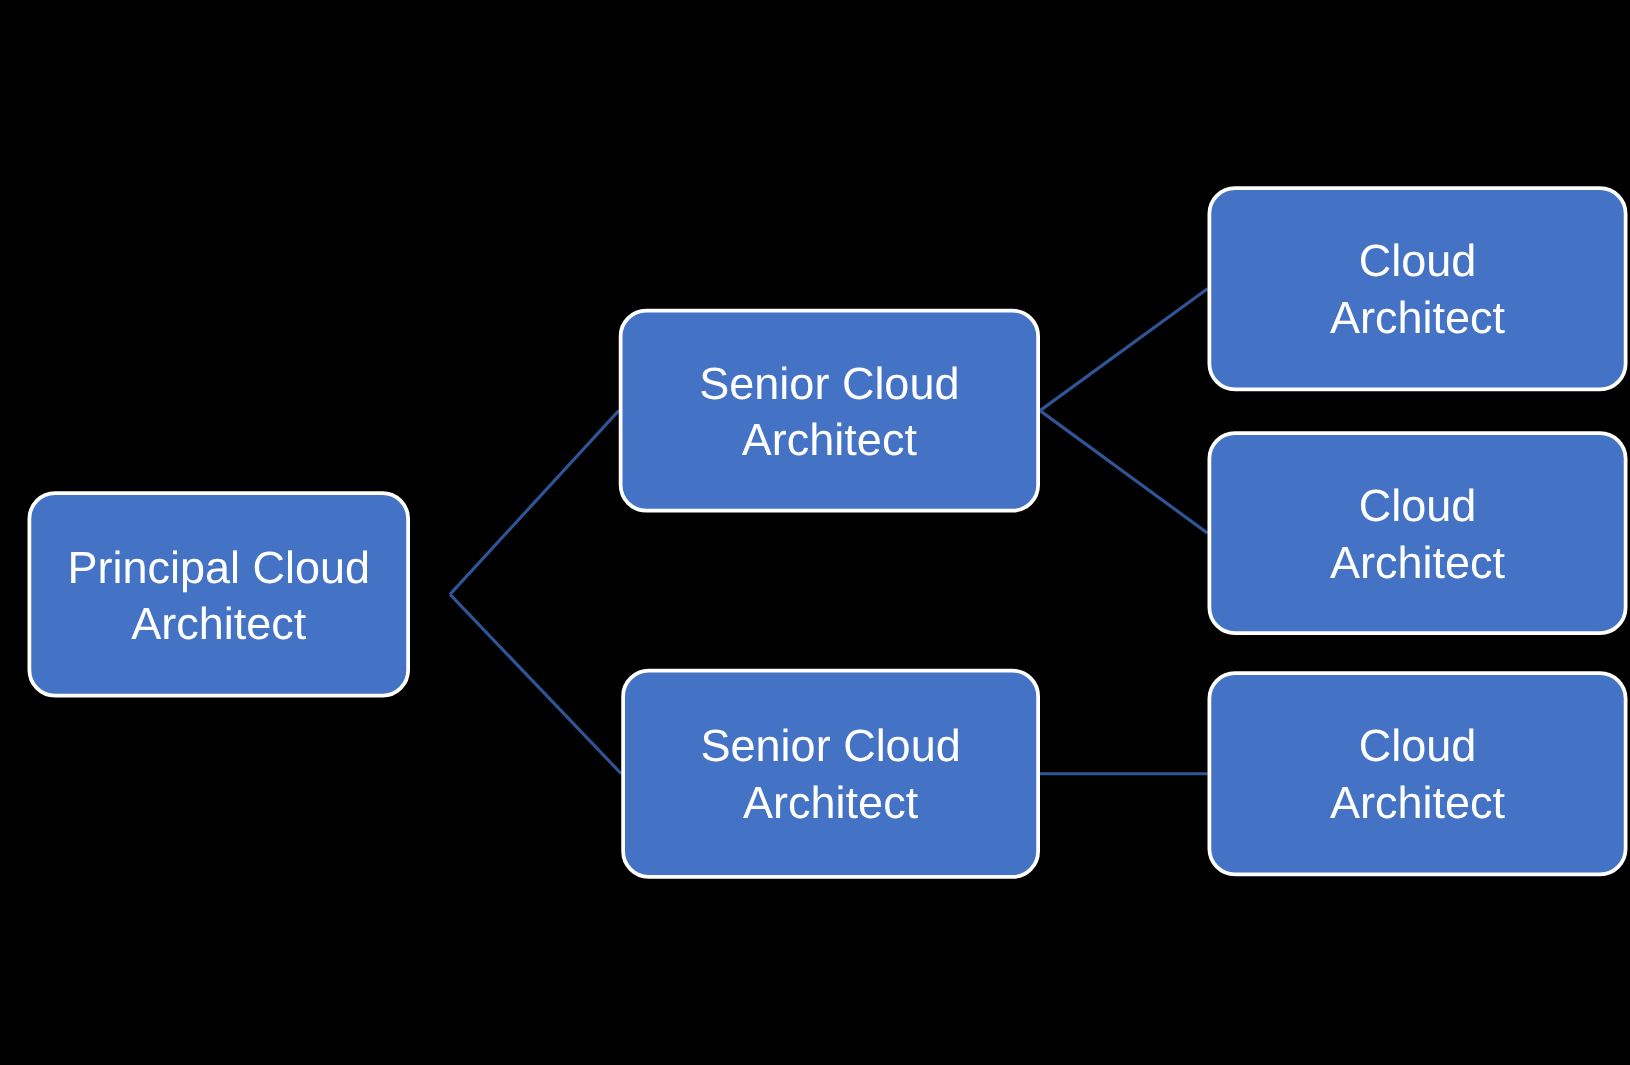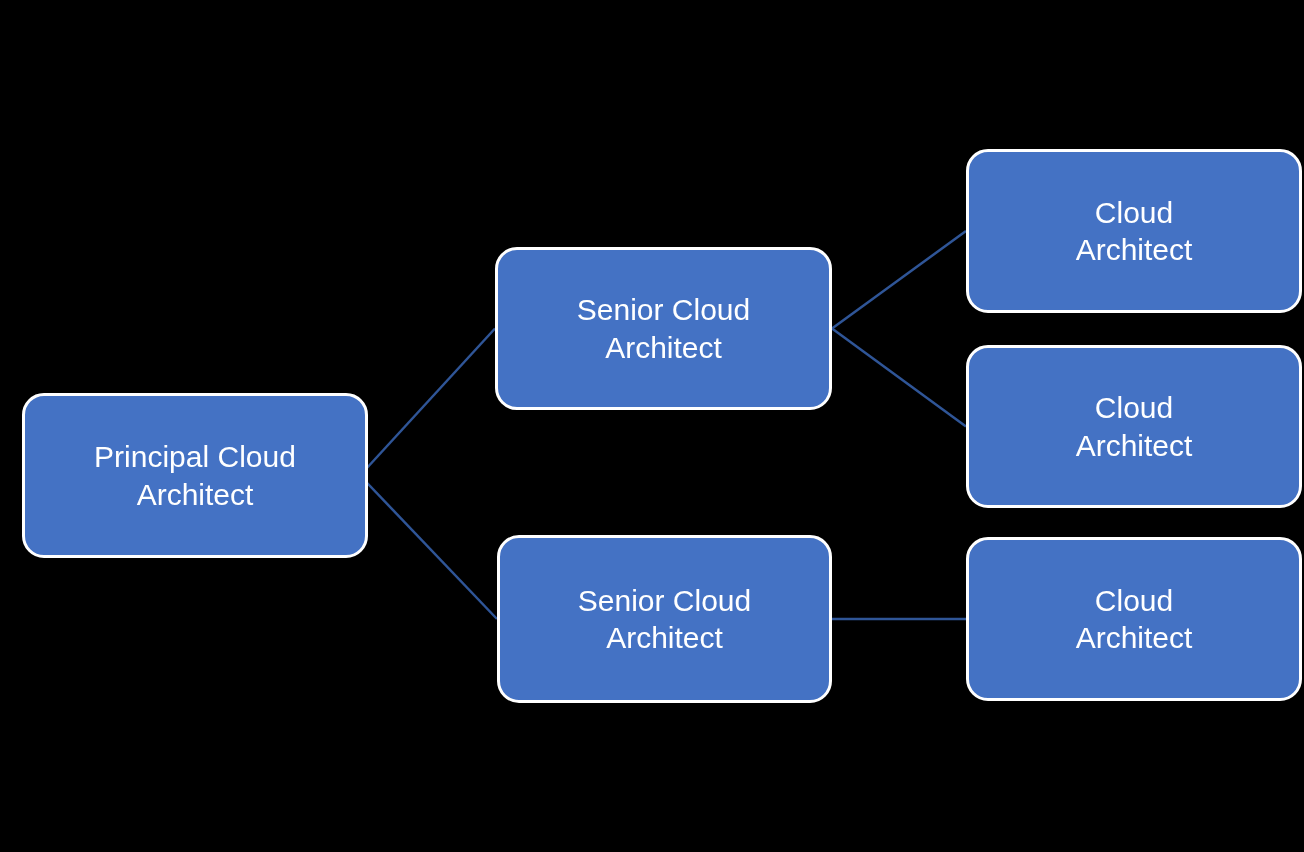--- a/index.html
+++ b/index.html
@@ -28,41 +28,41 @@
     position: absolute;
     box-sizing: border-box;
     border-style: solid;
     border-width: 3px;
     border-radius: 22px;
     display: flex;
     flex-direction: column;
     align-items: center;
     justify-content: center;
     text-align: center;
-    font-size: 30px;
+    font-size: 36px;
     line-height: 1.25;
     letter-spacing: 0px;
   }
   .node span {
     display: block;
     white-space: nowrap;
   }
 </style>
 </head>
 <body style="background: rgb(0, 0, 0);">
 
 <div class="stage">
   <svg class="connector-layer" viewBox="0 0 1304 852" xmlns="http://www.w3.org/2000/svg">
       <line x1="360" y1="475.5" x2="495" y2="328.5" stroke="#2F5597" stroke-width="2.5"></line>
       <line x1="360" y1="475.5" x2="497" y2="619" stroke="#2F5597" stroke-width="2.5"></line>
       <line x1="832" y1="328.5" x2="966" y2="231" stroke="#2F5597" stroke-width="2.5"></line>
       <line x1="832" y1="328.5" x2="966" y2="426.5" stroke="#2F5597" stroke-width="2.5"></line>
       <line x1="832" y1="619" x2="966" y2="619" stroke="#2F5597" stroke-width="2.5"></line>
     </svg>
-<div class="node" style="left: 22px; top: 393px; width: 346px; height: 165px; background: rgb(68, 114, 196); border-color: rgb(255, 255, 255); color: rgb(255, 255, 255);">
+<div class="node" style="left: 22px; top: 393px; width: 306px; height: 165px; background: rgb(68, 114, 196); border-color: rgb(255, 255, 255); color: rgb(255, 255, 255);">
       <span>Principal Cloud</span>
       <span>Architect</span>
     </div>
     <div class="node" style="left: 495px; top: 247px; width: 337px; height: 163px; background: rgb(68, 114, 196); border-color: rgb(255, 255, 255); color: rgb(255, 255, 255);">
       <span>Senior Cloud</span>
       <span>Architect</span>
     </div>
     <div class="node" style="left: 497px; top: 535px; width: 335px; height: 168px; background: rgb(68, 114, 196); border-color: rgb(255, 255, 255); color: rgb(255, 255, 255);">
       <span>Senior Cloud</span>
       <span>Architect</span>

